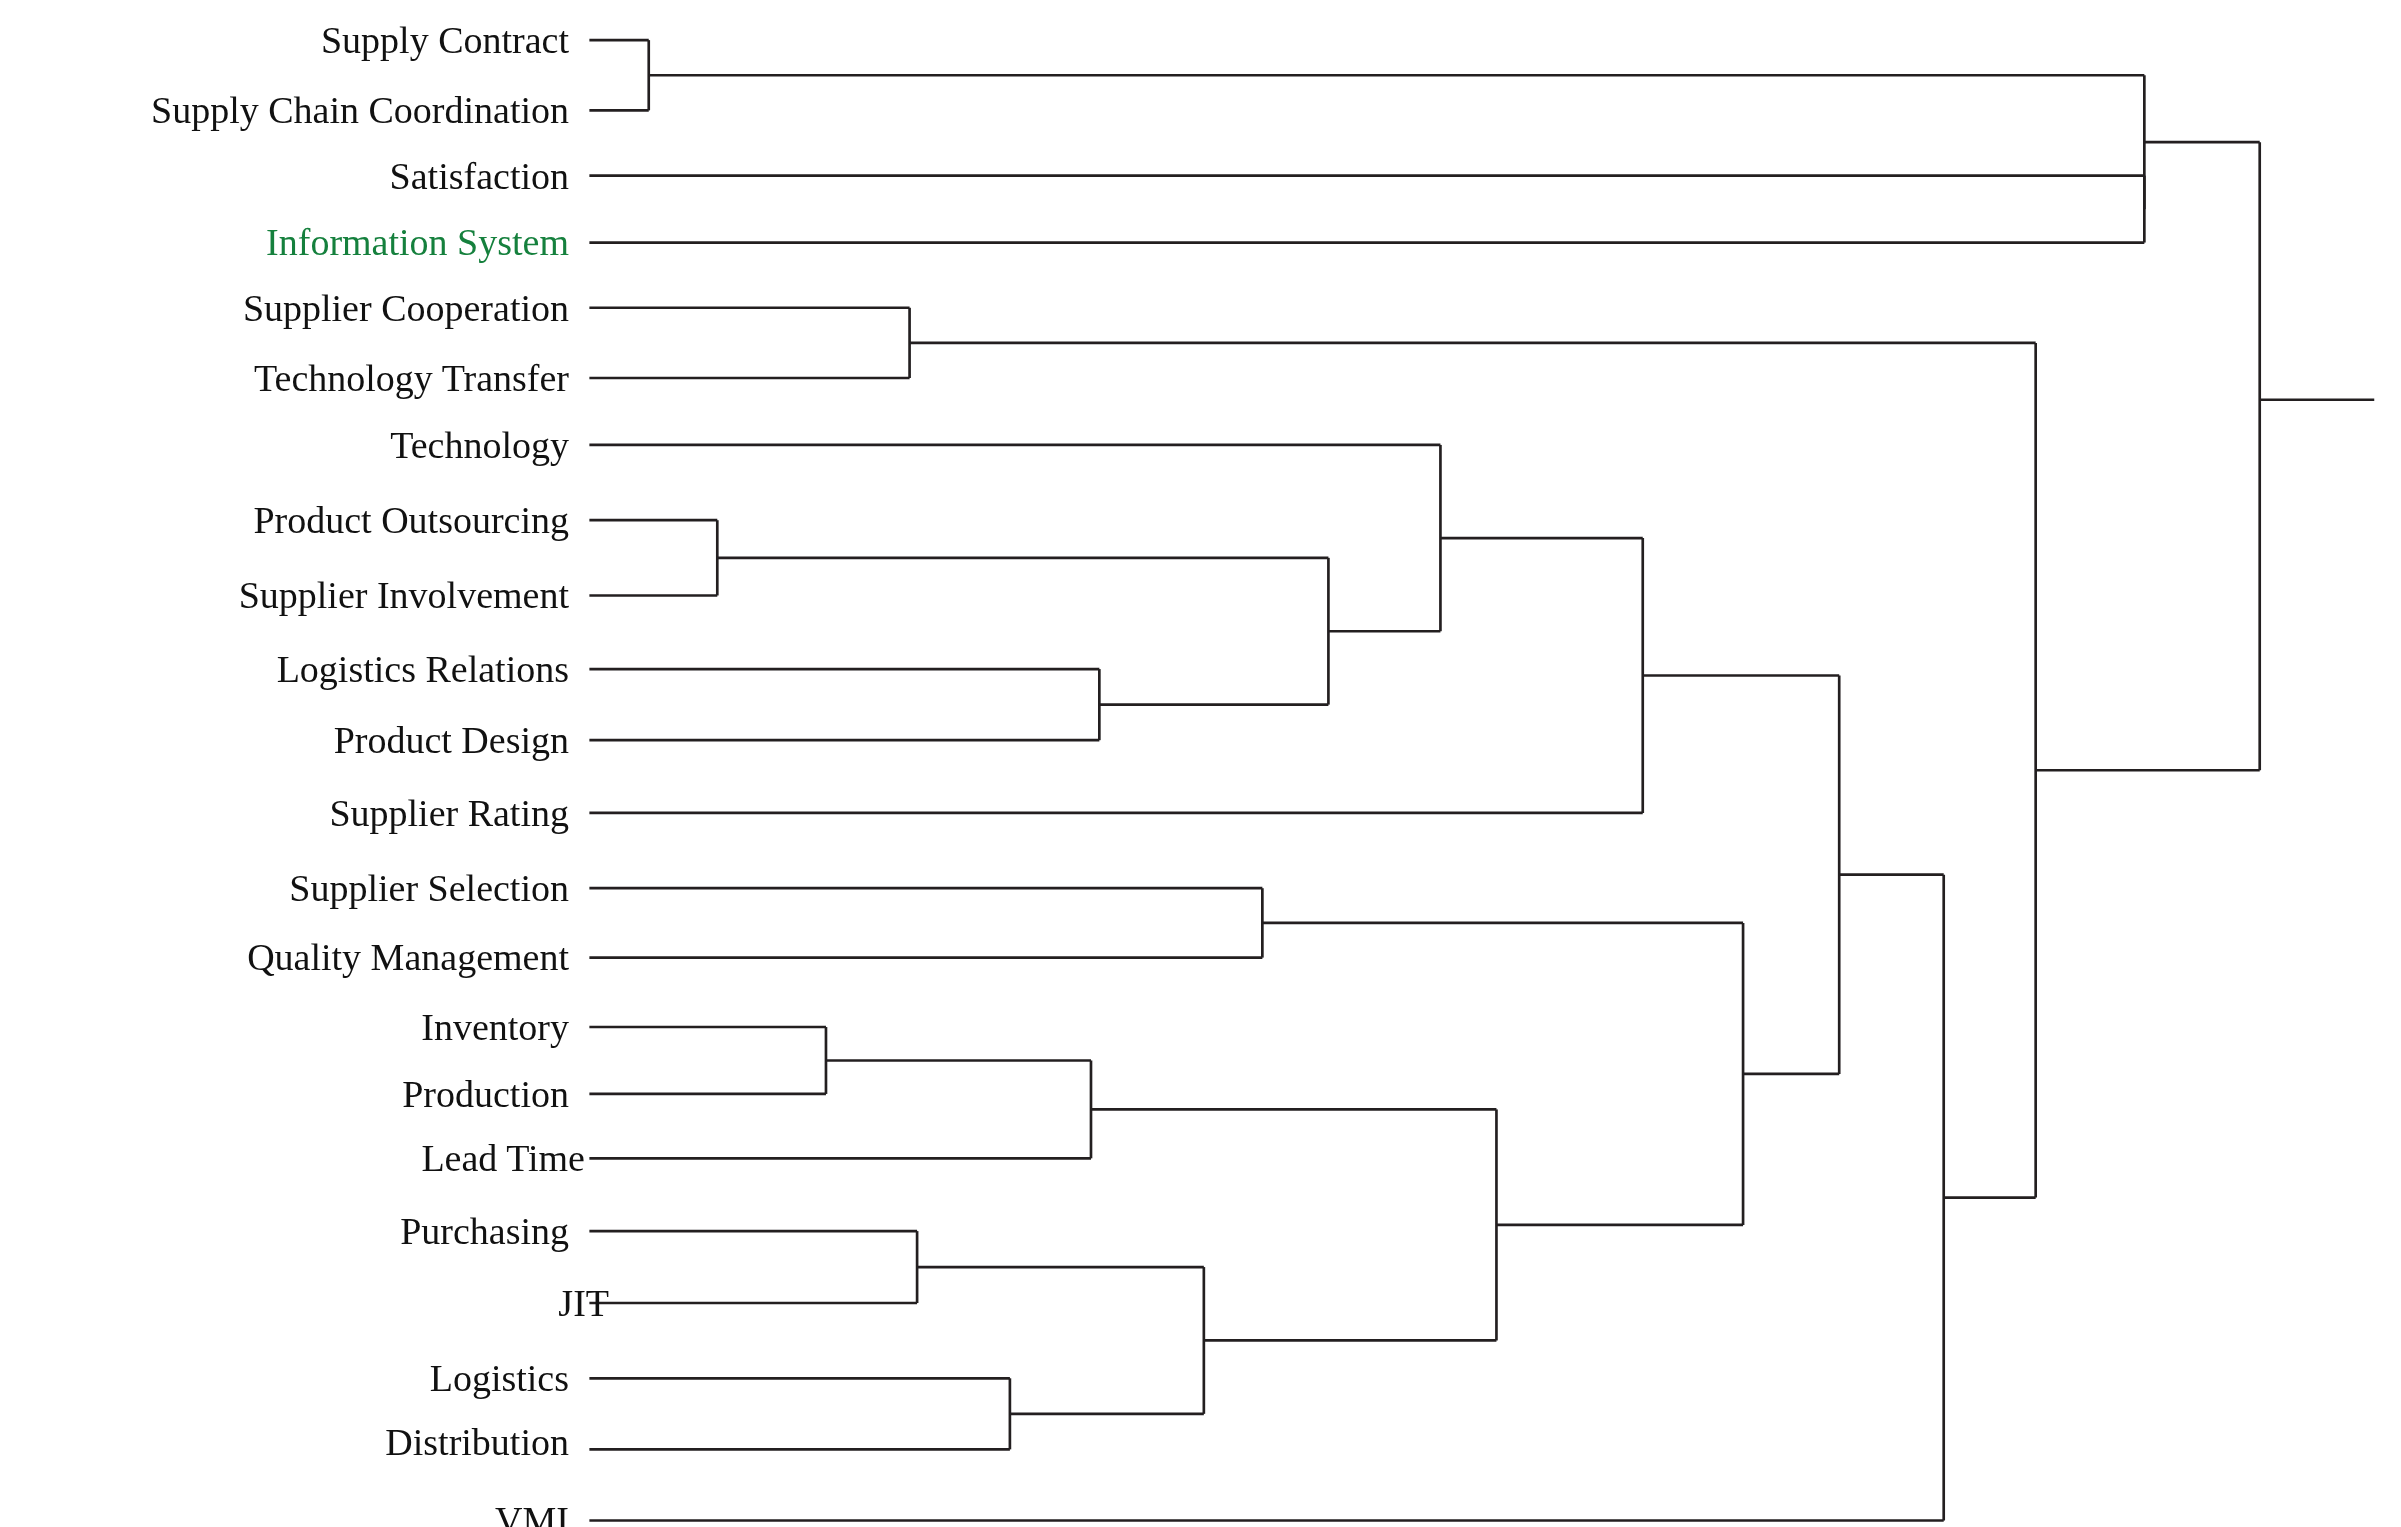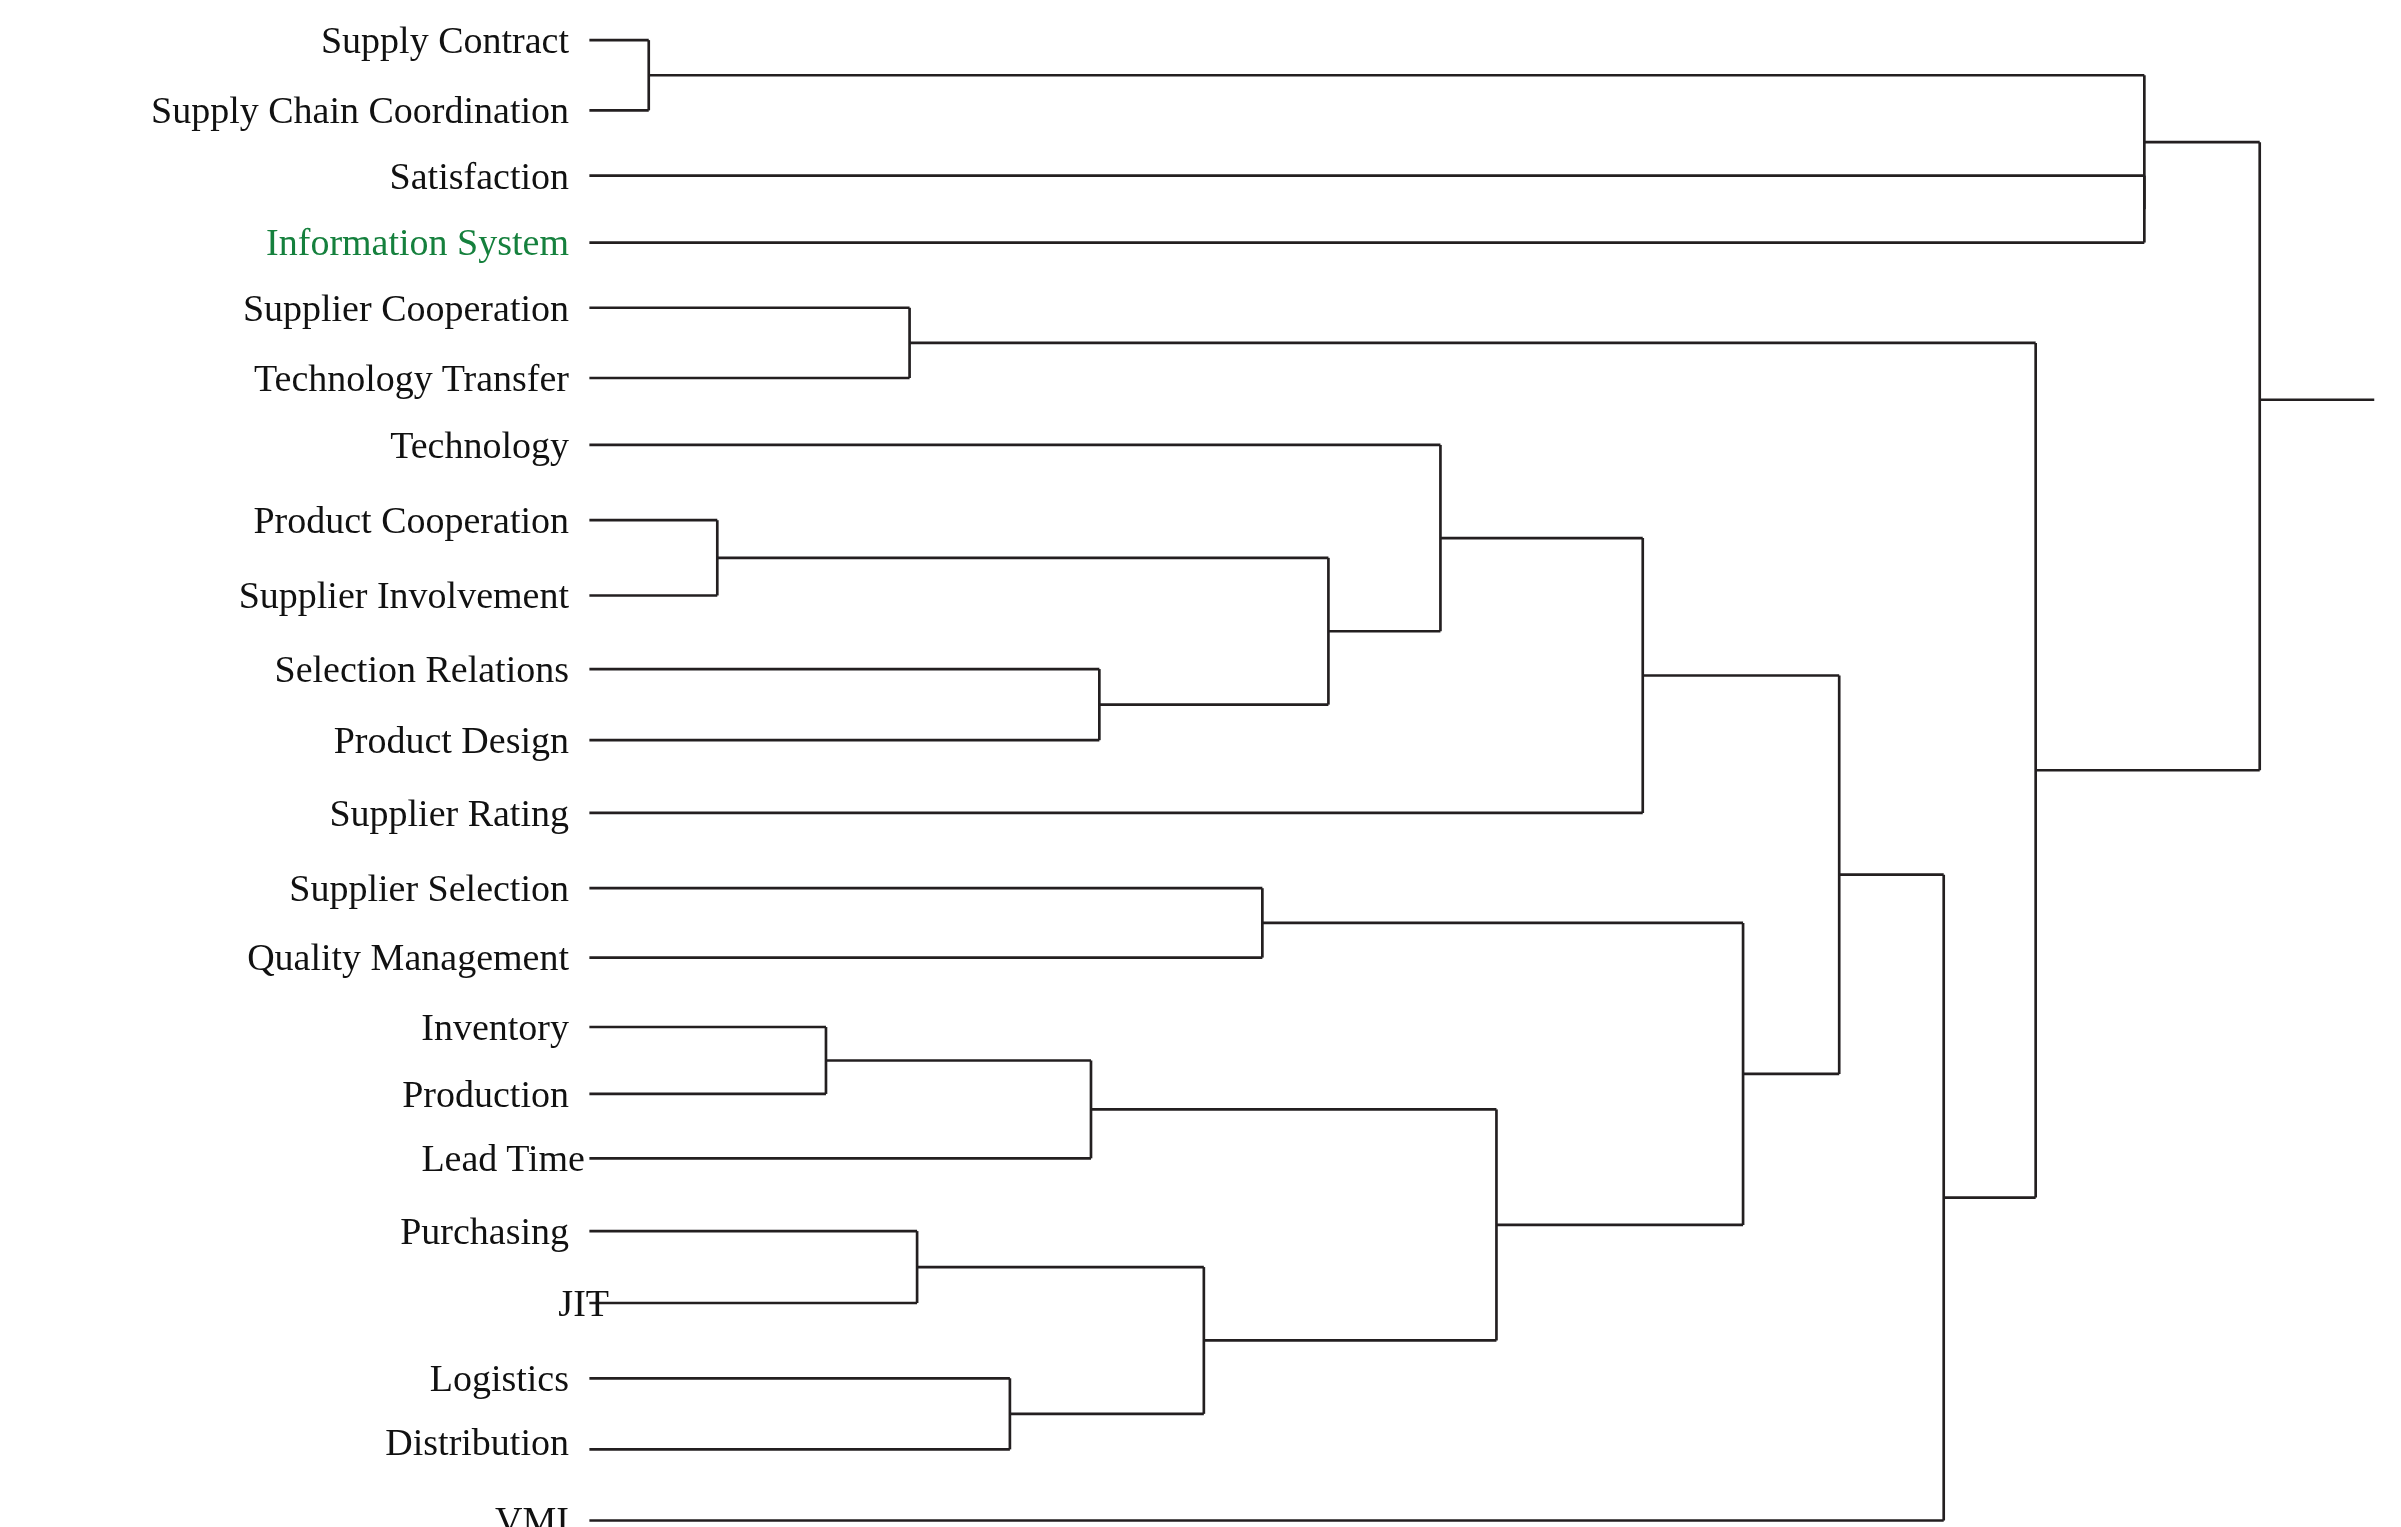--- a/index.html
+++ b/index.html
@@ -95,23 +95,23 @@
   </svg>
 
   <div id="leaf-labels">
       <div class="leaf-label" style="left: 0px; width: 569px; top: 40px; color: rgb(17, 17, 17);">Supply Contract</div>
       <div class="leaf-label" style="left: 0px; width: 569px; top: 110px; color: rgb(17, 17, 17);">Supply Chain Coordination</div>
       <div class="leaf-label" style="left: 0px; width: 569px; top: 176px; color: rgb(17, 17, 17);">Satisfaction</div>
       <div class="leaf-label" style="left: 0px; width: 569px; top: 242px; color: #15803d;">Information System</div>
       <div class="leaf-label" style="left: 0px; width: 569px; top: 308px; color: rgb(17, 17, 17);">Supplier Cooperation</div>
       <div class="leaf-label" style="left: 0px; width: 569px; top: 378px; color: rgb(17, 17, 17);">Technology Transfer</div>
       <div class="leaf-label" style="left: 0px; width: 569px; top: 445px; color: rgb(17, 17, 17);">Technology</div>
-      <div class="leaf-label" style="left: 0px; width: 569px; top: 520px; color: rgb(17, 17, 17);">Product Cooperation</div>
+      <div class="leaf-label" style="left: 0px; width: 569px; top: 520px; color: rgb(17, 17, 17);">Product Outsourcing</div>
       <div class="leaf-label" style="left: 0px; width: 569px; top: 595px; color: rgb(17, 17, 17);">Supplier Involvement</div>
-      <div class="leaf-label" style="left: 0px; width: 569px; top: 669px; color: rgb(17, 17, 17);">Selection Relations</div>
+      <div class="leaf-label" style="left: 0px; width: 569px; top: 669px; color: rgb(17, 17, 17);">Logistics Relations</div>
       <div class="leaf-label" style="left: 0px; width: 569px; top: 740px; color: rgb(17, 17, 17);">Product Design</div>
       <div class="leaf-label" style="left: 0px; width: 569px; top: 813px; color: rgb(17, 17, 17);">Supplier Rating</div>
       <div class="leaf-label" style="left: 0px; width: 569px; top: 888px; color: rgb(17, 17, 17);">Supplier Selection</div>
       <div class="leaf-label" style="left: 0px; width: 569px; top: 957px; color: rgb(17, 17, 17);">Quality Management</div>
       <div class="leaf-label" style="left: 0px; width: 569px; top: 1027px; color: rgb(17, 17, 17);">Inventory</div>
       <div class="leaf-label" style="left: 0px; width: 569px; top: 1094px; color: rgb(17, 17, 17);">Production</div>
       <div class="leaf-label" style="left: 0px; width: 569px; top: 1158px; color: rgb(17, 17, 17); padding-left: 16px;">Lead Time</div>
       <div class="leaf-label" style="left: 0px; width: 569px; top: 1231px; color: rgb(17, 17, 17);">Purchasing</div>
       <div class="leaf-label" style="left: 0px; width: 569px; top: 1303px; color: rgb(17, 17, 17); padding-left: 40px;">JIT</div>
       <div class="leaf-label" style="left: 0px; width: 569px; top: 1378px; color: rgb(17, 17, 17);">Logistics</div>

